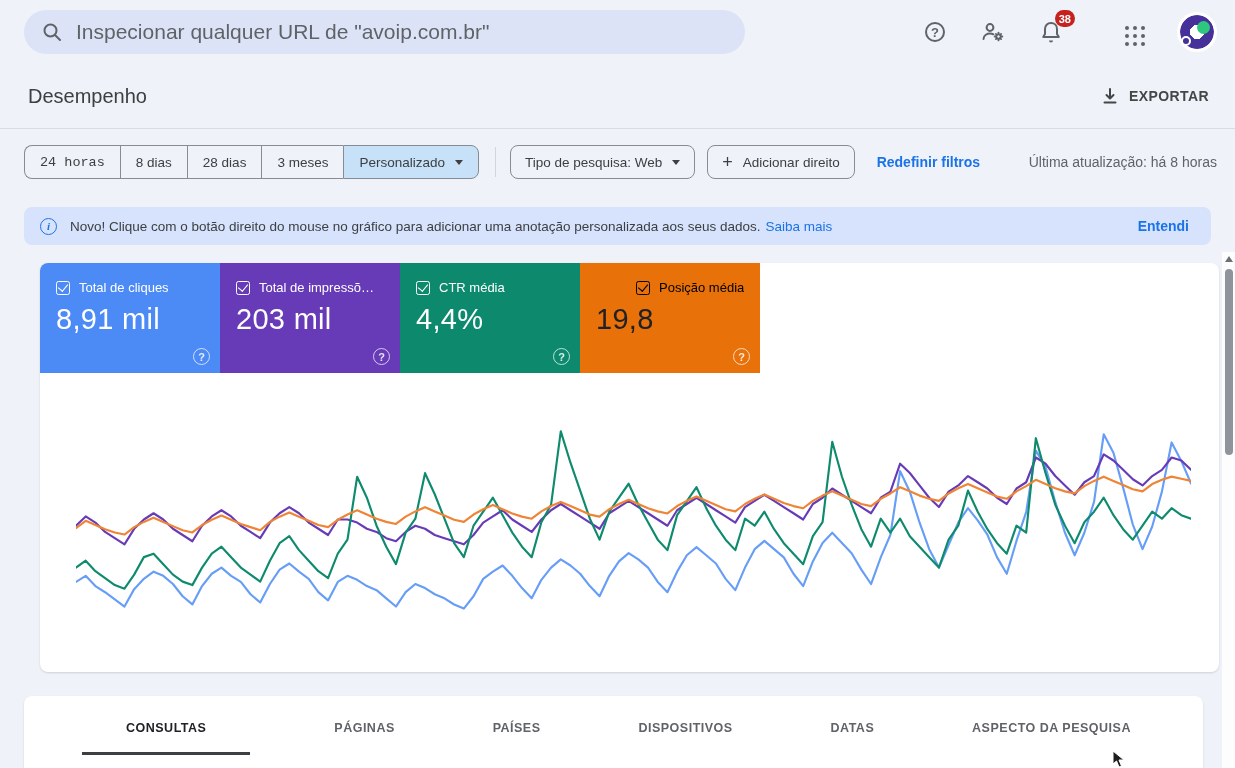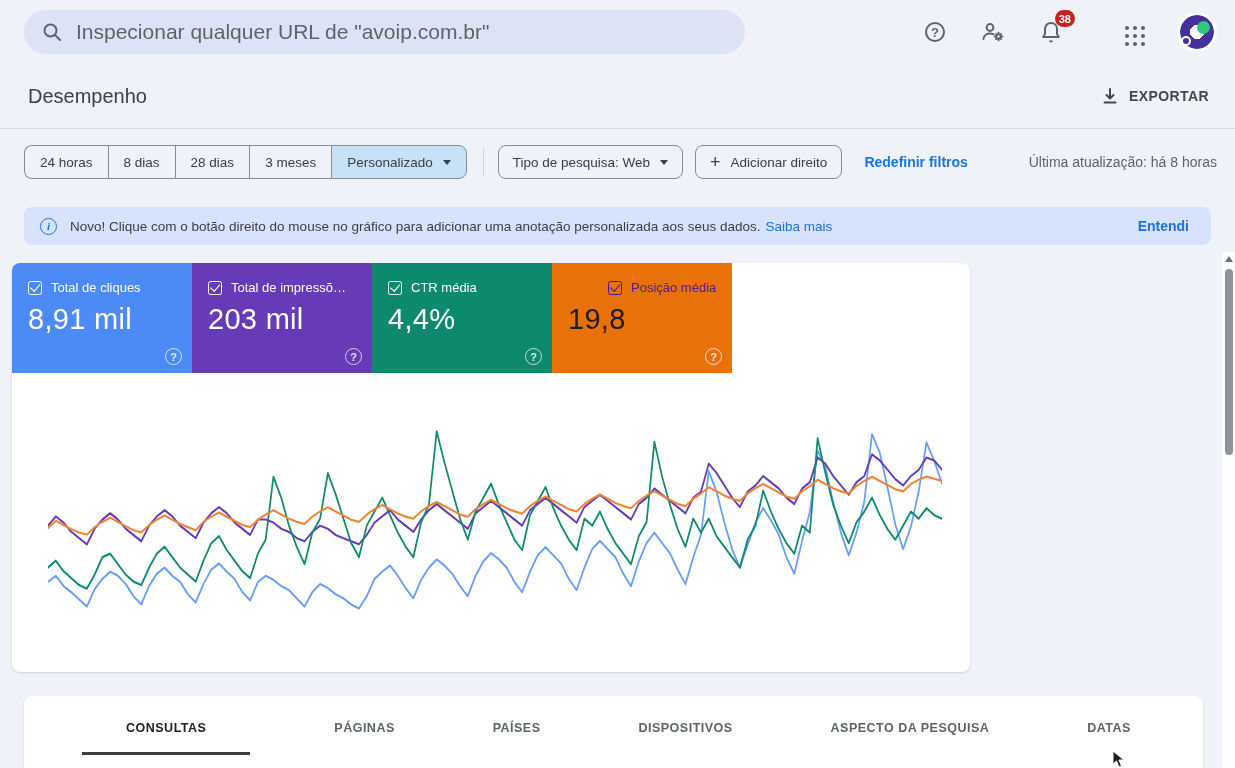--- a/index.html
+++ b/index.html
@@ -35,21 +35,21 @@
     display:flex; align-items:center; padding:0 26px 0 28px; }
   .page-title { font-size:20px; color:#3c4043; }
   .export { margin-left:auto; display:flex; align-items:center; gap:10px; color:#444746; font-size:14px;
     font-weight:700; letter-spacing:.4px; cursor:pointer; }
 
   
   .filters { position:absolute; top:145px; left:24px; right:18px; height:34px; display:flex; align-items:center; }
   .seg { display:flex; height:34px; }
   .seg .chip { border:1px solid #878b92; border-right:none; padding:0 15px; display:flex; align-items:center;
     font-size:13.5px; color:#3c4043; background:transparent; cursor:pointer; white-space:nowrap; }
-  .seg .chip:first-child { border-radius:8px 0 0 8px; }
+  .seg .chip:first-child { border-radius:8px 0 0 8px;font-family:Liberation Mono, monospace; }
   .seg .chip.selected { background:#c6e1f8; border:1px solid #878b92; border-radius:0 8px 8px 0; gap:10px; }
   .caret { width:0; height:0; border-left:4.5px solid transparent; border-right:4.5px solid transparent;
     border-top:5px solid #3c4043; display:inline-block; }
   .vdiv { width:1px; height:30px; background:#d2d5db; margin:0 14px 0 16px; }
   .pillbtn { border:1px solid #878b92; border-radius:8px; height:34px; display:flex; align-items:center;
     padding:0 14px; font-size:13.5px; color:#3c4043; gap:10px; cursor:pointer; white-space:nowrap; background:transparent; }
   .pillbtn + .pillbtn { margin-left:12px; }
   .plus { font-size:18px; font-weight:400; color:#3c4043; line-height:1; }
   .linkbtn { color:#1a73e8; font-size:14px; font-weight:700; margin-left:22px; cursor:pointer; white-space:nowrap; }
   .lastupd { margin-left:auto; color:#5f6368; font-size:14px; white-space:nowrap; }
@@ -57,21 +57,21 @@
   
   .banner { position:absolute; top:207px; left:24px; width:1187px; height:38px; background:#d7e3fc; border-radius:8px;
     display:flex; align-items:center; padding:0 22px 0 16px; font-size:13.5px; color:#3c4043; }
   .info-i { width:17px; height:17px; border:1.6px solid #1a73e8; border-radius:50%; color:#1a73e8;
     font-size:11px; font-weight:700; display:flex; align-items:center; justify-content:center; margin-right:13px; flex:0 0 auto;
     font-family:"Liberation Serif", serif; font-style:italic; }
   .banner a { color:#1a73e8; text-decoration:none; margin-left:5px; cursor:pointer; }
   .banner .dismiss { margin-left:auto; color:#1a73e8; font-weight:700; font-size:14px; cursor:pointer; }
 
   
-  .main-card { position:absolute; top:263px; left:12px; width:958px; height:409px; background:#fff; border-radius:8px;
+  .main-card { position:absolute; top:263px; left:40px; width:1179px; height:409px; background:#fff; border-radius:8px;
     box-shadow:0 1px 2px rgba(60,64,67,.18); }
   .metric-row { display:flex; }
   .metric-card { width:180px; height:110px; position:relative; padding:17px 16px 0 16px; color:#fff; cursor:pointer; }
   .metric-card:first-child { border-radius:8px 0 0 0; }
   .metric-top { display:flex; align-items:center; gap:9px; font-size:13px; white-space:nowrap; overflow:hidden; }
   .cbox { width:14px; height:14px; border:1.6px solid currentColor; border-radius:2.5px; position:relative; flex:0 0 auto; }
   .cbox::after { content:""; position:absolute; left:2.5px; top:0.5px; width:5px; height:8px;
     border:solid currentColor; border-width:0 1.8px 1.8px 0; transform:rotate(40deg); }
   .metric-value { font-size:29px; margin-top:8px; letter-spacing:.3px; }
   .mhelp { position:absolute; right:10px; bottom:8px; width:17px; height:17px; border-radius:50%;
@@ -217,21 +217,21 @@
     <div class="metric-card" style="background: rgb(13, 138, 110);">
       <div class="metric-top" style="color: rgb(255, 255, 255);">
         <span class="cbox"></span>
         <span>CTR média</span>
       </div>
       <div class="metric-value" style="color: rgb(255, 255, 255);">4,4%</div>
       <div class="mhelp">?</div>
     </div>
 
     <div class="metric-card dark-text" style="background: rgb(232, 113, 10);">
-      <div class="metric-top" style="color: #4c1d95; padding-left: 40px;">
+      <div class="metric-top" style="color: #000000; padding-left: 40px;">
         <span class="cbox"></span>
         <span>Posição média</span>
       </div>
       <div class="metric-value" style="color: rgb(32, 33, 36);">19,8</div>
       <div class="mhelp">?</div>
     </div>
   </div>
 
   <div class="chart-wrap">
     <svg id="chart-svg" viewBox="0 0 1150 245" preserveAspectRatio="none">
@@ -242,22 +242,22 @@
       </svg>
   </div>
 </div>
 
 <div class="tabs-card">
   <div class="tabs">
     <div class="tab active">CONSULTAS</div>
     <div class="tab">PÁGINAS</div>
     <div class="tab">PAÍSES</div>
     <div class="tab">DISPOSITIVOS</div>
+    <div class="tab">DATAS</div>
     <div class="tab">ASPECTO DA PESQUISA</div>
-    <div class="tab">DATAS</div>
   </div>
 </div>
 
 <div class="scrollbar">
   <div class="up"></div>
   <div class="thumb"></div>
 </div>
 
 <svg class="cursor" width="14" height="18" viewBox="0 0 14 18">
   <path d="M1 1 L1 14 L4.5 11 L7 17 L9.5 16 L7 10 L12 10 Z" fill="#1f1f1f" stroke="#fff" stroke-width="1"></path>

